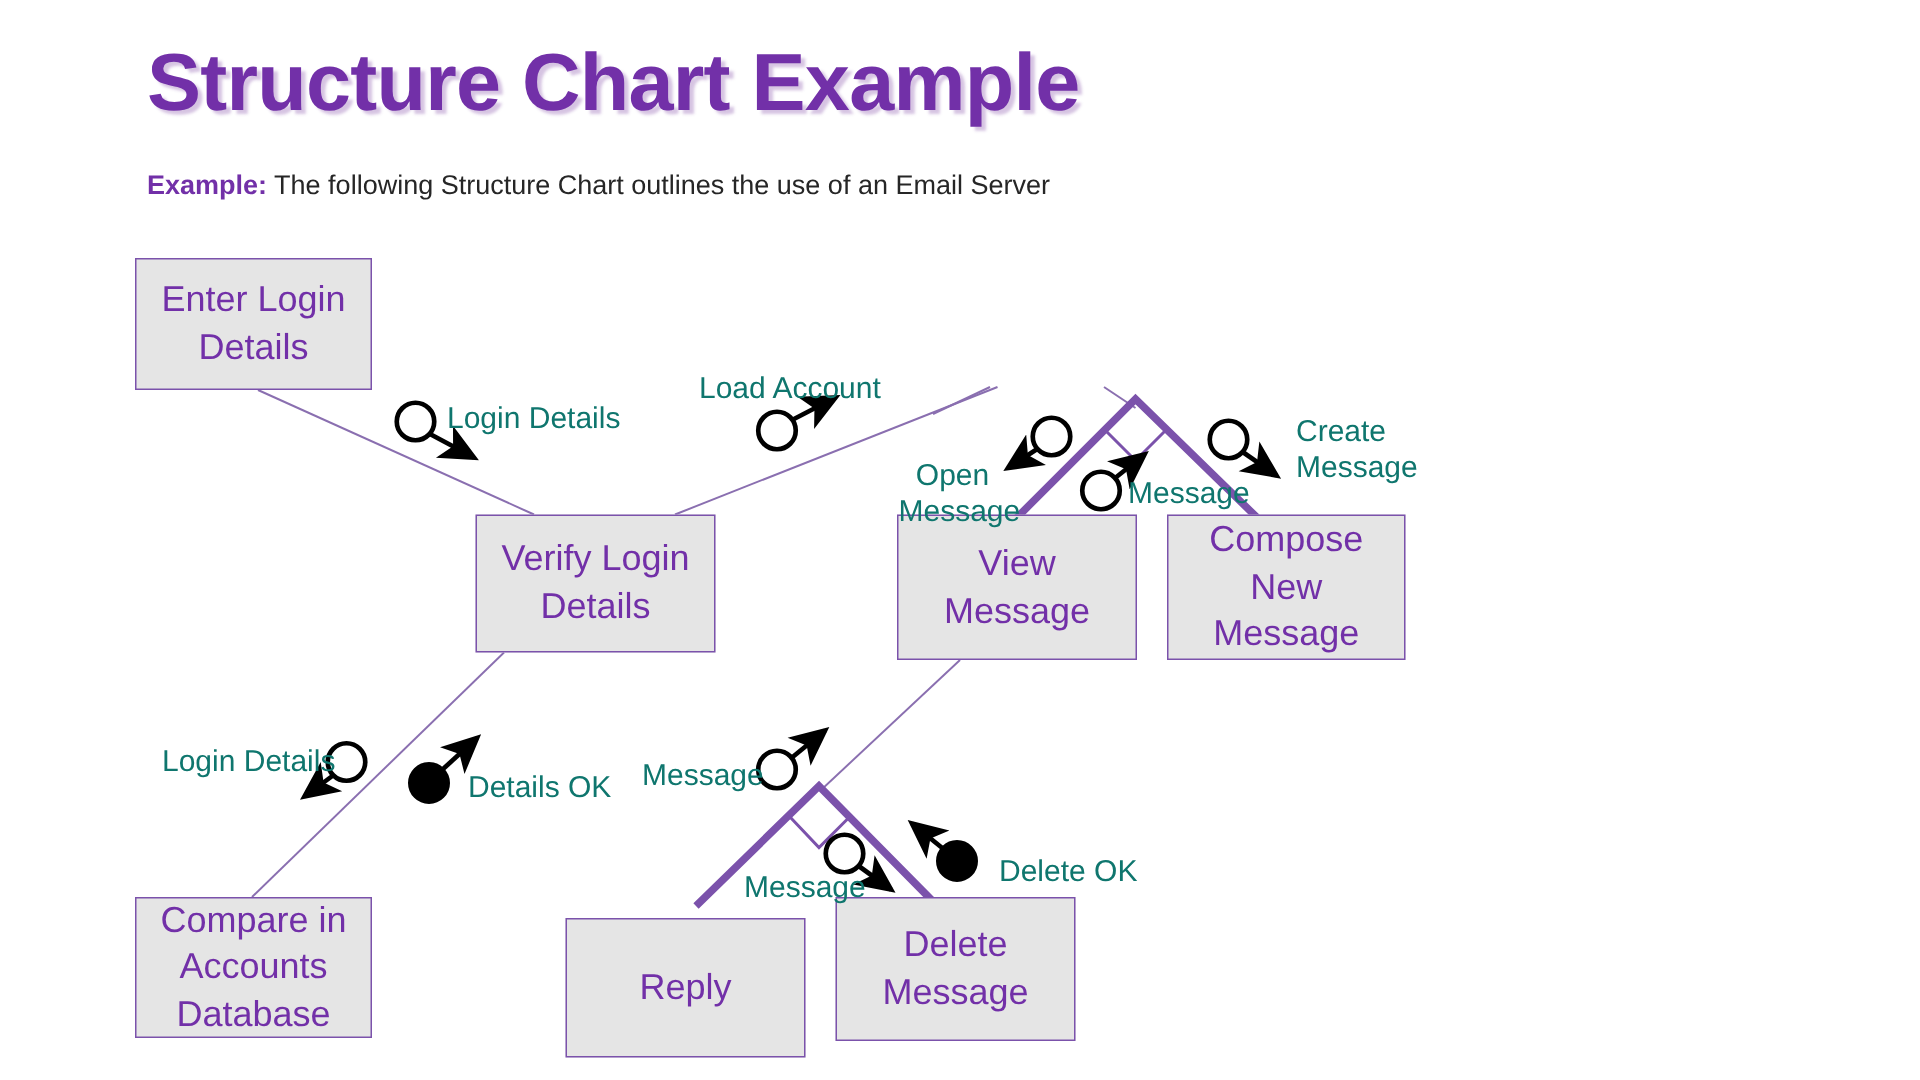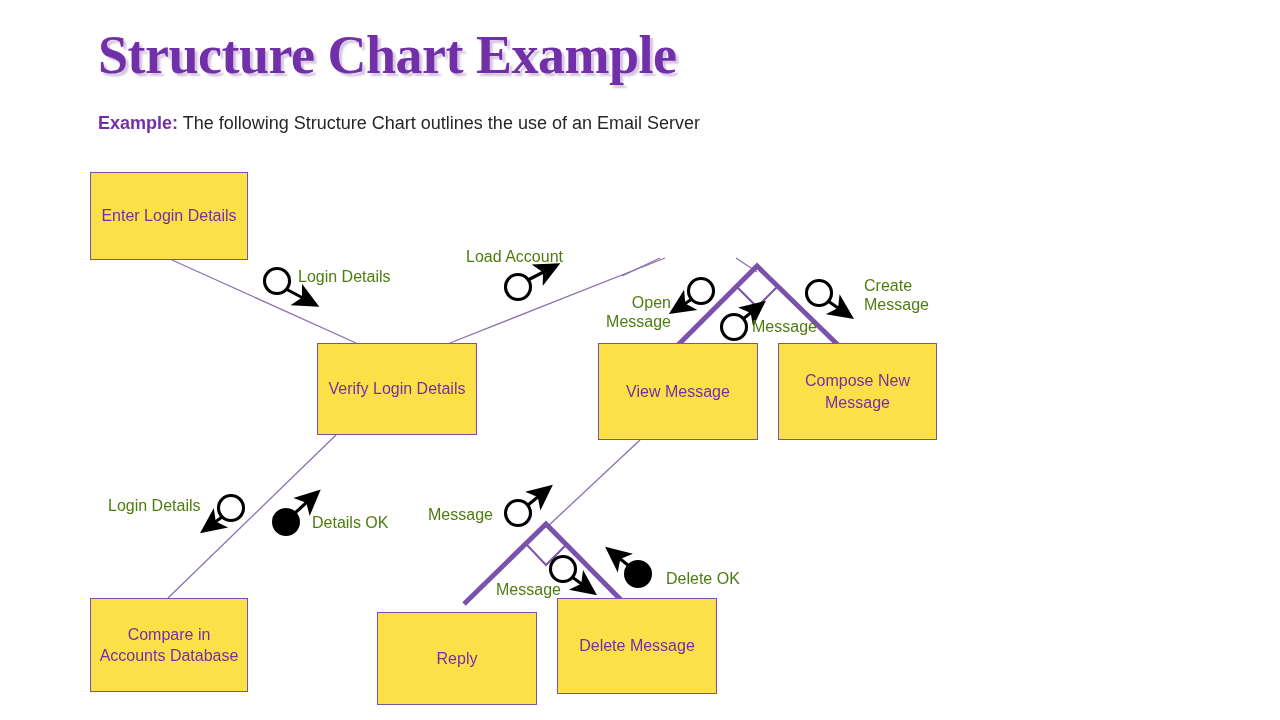--- a/index.html
+++ b/index.html
@@ -14,21 +14,21 @@
     background: #ffffff;
     overflow: hidden;
     font-family: "Liberation Sans", sans-serif;
   }
 
   
   #title {
     position: absolute;
     left: 98px;
     top: 24px;
-    font-family: Liberation Serif, serif;
+    font-family: Liberation Sans, sans-serif;
     font-size: 54px;
     font-weight: bold;
     letter-spacing: -0.5px;
     color: #7230a8;
     text-shadow: 3px 3px 2px rgba(120, 60, 160, 0.30);
     white-space: nowrap;
   }
   #subtitle {
     position: absolute;
     left: 98px;
@@ -48,43 +48,43 @@
     left: 0;
     top: 0;
     width: 1280px;
     height: 720px;
   }
 
   
   .module {
     position: absolute;
     box-sizing: border-box;
-    background: #fde047;
+    background: #e5e5e5;
     border: 1.5px solid #7b52ab;
     color: #7230a8;
-    font-size: 16px;
+    font-size: 24px;
     line-height: 1.32;
     display: flex;
     align-items: center;
     justify-content: center;
     text-align: center;
     padding: 2px 6px;
     z-index: 3;
   }
 
   
   .couple-label {
     position: absolute;
-    font-size: 16px;
-    color: #4d7c0f;
+    font-size: 20px;
+    color: #0f766e;
     line-height: 1.18;
     white-space: pre-line;
     z-index: 4;
   }
-  .couple-label.right { text-align: right; }
+  .couple-label.right { text-align: center; margin-top: 12px; }
 </style>
 </head>
 <body>
 
 <div id="slide">
 
   <div id="title">Structure Chart Example</div>
   <div id="subtitle"><span class="lead">Example:</span><span> The following Structure Chart outlines the use of an Email Server</span></div>
 
   <svg id="diagram" viewBox="0 0 1280 720" xmlns="http://www.w3.org/2000/svg">

